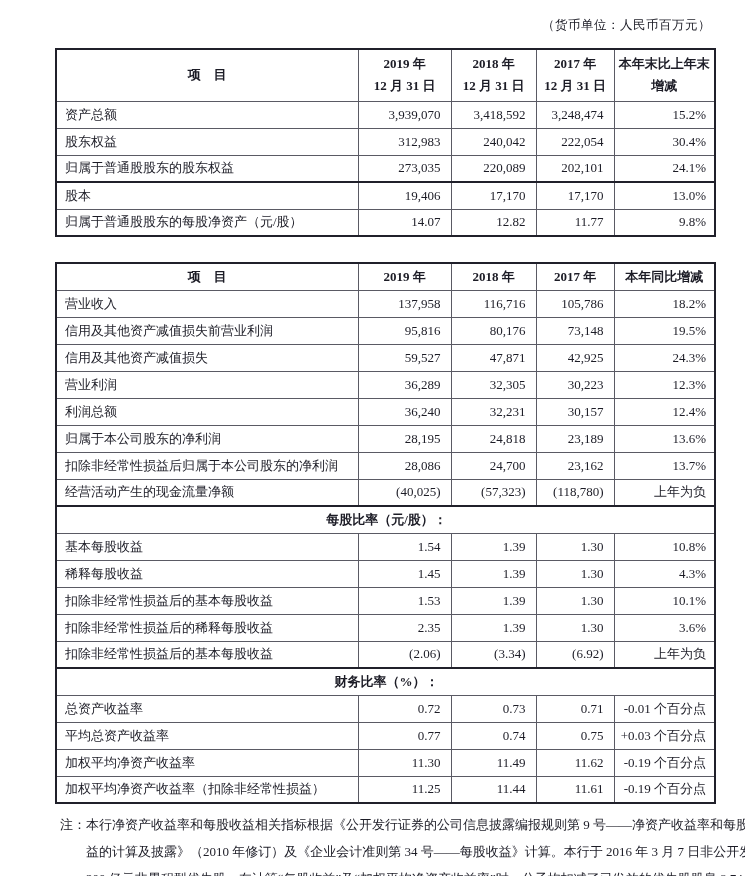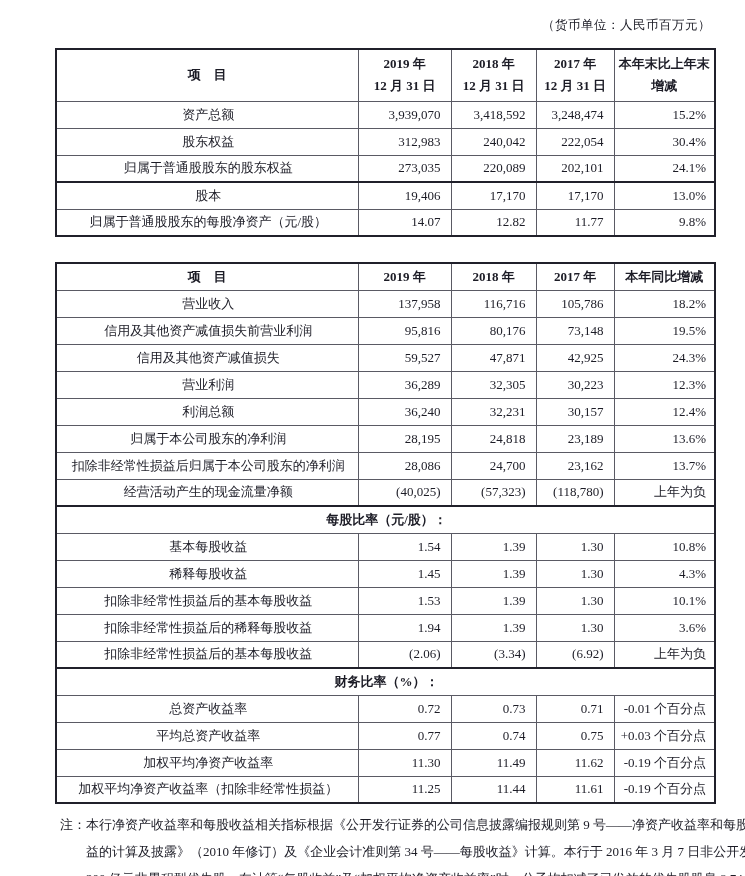--- a/index.html
+++ b/index.html
@@ -40,21 +40,21 @@
     color:var(--ink);
     font-size:13px;
     vertical-align:middle;
   }
   .fin-table th{font-weight:bold;text-align:center;padding:2px 4px;}
   .t1 thead tr{height:52px;}
   .t2 thead tr{height:27px;}
   .t1 tbody tr{height:27px;}
   .t2 tbody tr{height:27px;}
   .hl{display:block;line-height:22px;}
-  td.label-cell{text-align:center;padding:0 6px 0 8px;}
+  td.label-cell{text-align:left;padding:0 6px 0 8px;}
   td.num-cell{text-align:right;padding:0 10px 0 2px;white-space:nowrap;}
   td.num-cell.c3{padding-right:8px;}
   td.section-cell{
     text-align:center;
     padding:0 6px 0 8px;
     font-weight:bold;
   }
   tr.thick-top td{border-top:2px solid var(--line-dark);margin-top:40px;}
   .footnote{
     position:absolute;
@@ -235,21 +235,21 @@
       </tr>
       <tr>
         <td class="label-cell">扣除非经常性损益后的基本每股收益</td>
         <td class="num-cell c0">1.53</td>
         <td class="num-cell c1">1.39</td>
         <td class="num-cell c2">1.30</td>
         <td class="num-cell c3">10.1%</td>
       </tr>
       <tr>
         <td class="label-cell">扣除非经常性损益后的稀释每股收益</td>
-        <td class="num-cell c0">1.94</td>
+        <td class="num-cell c0">2.35</td>
         <td class="num-cell c1">1.39</td>
         <td class="num-cell c2">1.30</td>
         <td class="num-cell c3">3.6%</td>
       </tr>
       <tr>
         <td class="label-cell">扣除非经常性损益后的基本每股收益</td>
         <td class="num-cell c0">(2.06)</td>
         <td class="num-cell c1">(3.34)</td>
         <td class="num-cell c2">(6.92)</td>
         <td class="num-cell c3">上年为负</td>

